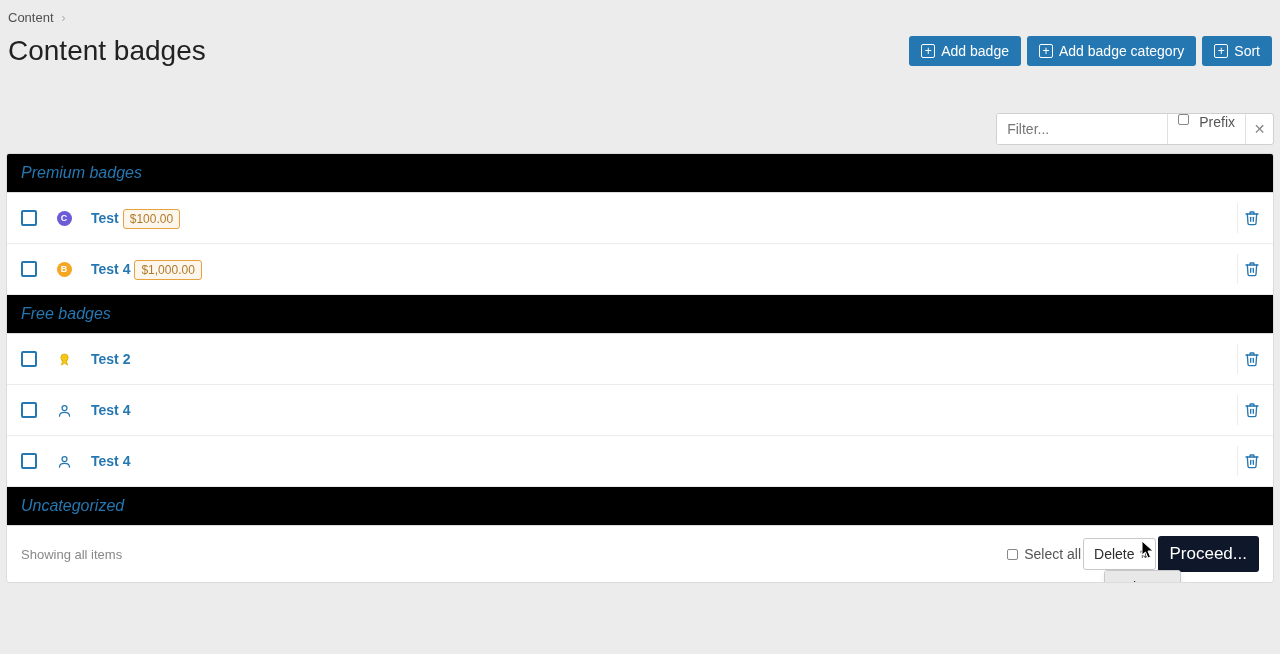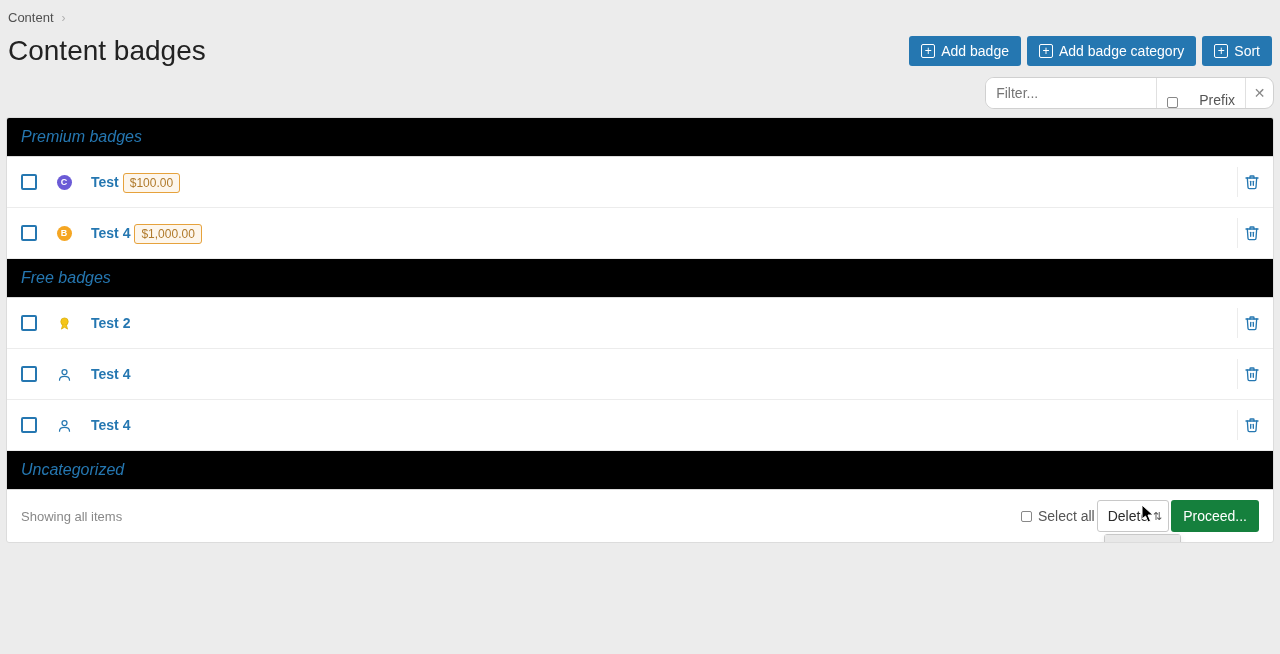--- a/index.html
+++ b/index.html
@@ -57,35 +57,36 @@
 }
 .filter-row {
   display: flex;
   justify-content: flex-end;
   padding: 0 0 8px 0;
 }
 .filter-box {
   display: flex;
   align-items: stretch;
   border: 1px solid #d0d0d0;
-  border-radius: 9px;
+  border-radius: 3px;
   background: #fff;
   overflow: hidden;
+  margin-top: 36px;
 }
 .filter-input {
   border: none;
   padding: 7px 10px;
   font-size: 14px;
   width: 170px;
   outline: none;
 }
 .prefix-toggle {
   display: flex;
-  align-items: flex-end;
-  gap: 21px;
+  align-items: flex-start;
+  gap: 10px;
   padding: 0 10px;
   border-left: 1px solid #e0e0e0;
   font-size: 14px;
   color: #555;
   cursor: pointer;
 }
 .prefix-toggle .chk {
   width: 11px; height: 11px;
   border: 1px solid #888;
   border-radius: 2px;
@@ -221,26 +222,26 @@
   z-index: 10;
 }
 .dropdown-item {
   padding: 8px 10px;
   font-size: 14px;
   color: #333;
   cursor: pointer;
 }
 .dropdown-item.selected { background: #e8e8e8; }
 .proceed-btn {
-  background: #15803d;
+  background: #0f172a;
   color: #fff;
   border: none;
   border-radius: 3px;
   padding: 8px 12px;
-  font-size: 14px;
+  font-size: 17px;
   cursor: pointer;
 }
 .circle-icon {
   width: 15px; height: 15px; border-radius: 50%;
   display: inline-flex;
   align-items: center; justify-content: center;
   font-size: 9px; color: #fff; font-weight: bold;
 }
 .cursor-arrow {
   position: absolute;

